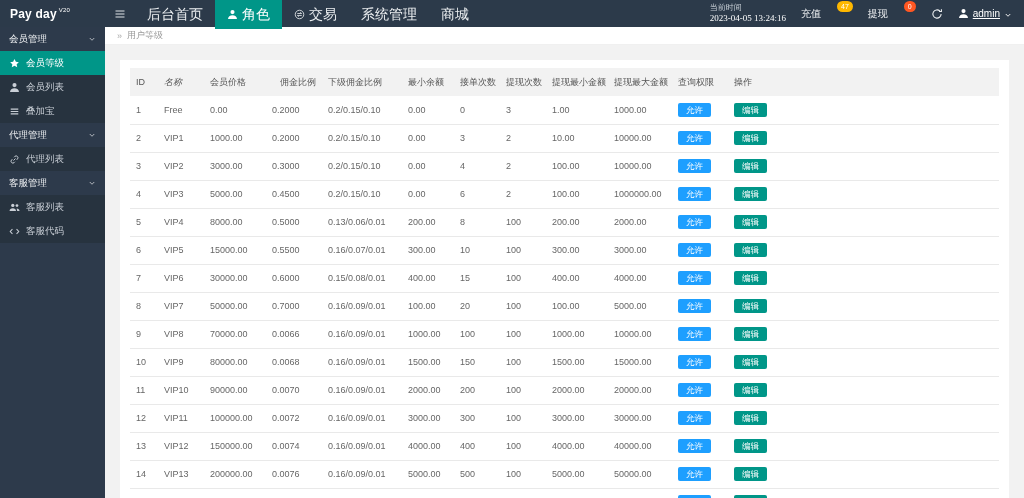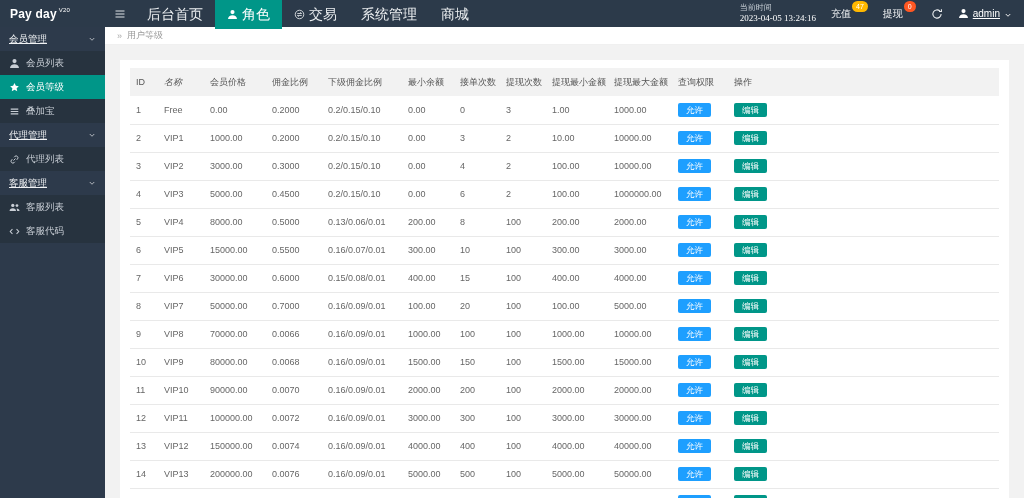--- a/index.html
+++ b/index.html
@@ -29,40 +29,40 @@
     padding: 8px 12px; font-size: 14px; color: #eceff1; cursor: pointer; text-decoration: none;
   }
   .nav-item.active { background: #009688; color: #fff; }
   .topbar-right {
     margin-left: auto; display: flex; align-items: center; gap: 15px;
     padding-right: 12px; font-size: 10px;
   }
   .time-block { text-align: left; line-height: 1.25; font-family: Liberation Serif, serif; }
   .time-label { font-size: 8px; color: #c6cdd4; }
   .time-value { font-size: 9px; color: #fff; white-space: nowrap; }
-  .top-link { display: inline-flex; align-items: flex-start; cursor: pointer; color: #f2f4f6; }
+  .top-link { display: inline-flex; align-items: flex-start; cursor: pointer; color: #f2f4f6; gap: 15px; }
   .badge {
     display: inline-block; font-size: 7px; line-height: 1; padding: 2px 4px;
     border-radius: 8px; color: #fff; transform: translateY(-6px); margin-left: 1px;
   }
   .badge-orange { background: #FFB800; }
   .badge-red { background: #FF5722; }
   .refresh-btn { display: inline-flex; align-items: center; cursor: pointer; color: #eceff1; }
   .admin-chip { display: inline-flex; align-items: flex-end; gap: 4px; cursor: pointer; color: #fff; text-decoration: underline; }
   .icn { display: inline-flex; align-items: center; justify-content: center; }
   
   .sidebar {
     position: fixed; top: 27px; left: 0; width: 105px; height: 471px;
     background: #2d3a4b; z-index: 10;
   }
   .side-item {
     height: 24px; display: flex; align-items: center; gap: 6px;
     padding: 0 9px; font-size: 9.5px; color: #d4dade; cursor: pointer; white-space: nowrap;
   }
-  .side-group { color: #f0f2f4; text-decoration: underline; }
+  .side-group { color: #f0f2f4; }
   .side-group .chev { margin-left: auto; opacity: .75; }
   .side-child { background: #27333f; color: #c9cfd6; }
   .side-child.active { background: #009688; color: #fff; }
   
   .content { margin-left: 105px; padding-top: 27px; }
   .breadcrumb-bar {
     height: 18px; background: #fff; display: flex; align-items: center;
     padding-left: 12px; font-size: 9px; color: #999; border-bottom: 1px solid #f0f0f0;
   }
   .breadcrumb-bar .bc-marker { margin-right: 5px; color: #aaa; }
@@ -72,21 +72,21 @@
     background: #f2f2f2; color: #555; font-weight: normal; text-align: left;
     height: 28px; padding: 0 6px; white-space: nowrap; overflow: hidden;
   }
   tbody td {
     height: 28px; padding: 0 6px; border-bottom: 1px solid #e9e9e9;
     text-align: left; white-space: nowrap; overflow: hidden;
   }
   th:nth-child(1){ width: 28px; }
   th:nth-child(2){ width: 46px; font-style: italic; }
   th:nth-child(3){ width: 62px; }
-  th:nth-child(4){ width: 56px; }
+  th:nth-child(4){ width: 56px; text-align: right; }
   th:nth-child(5){ width: 80px; }
   th:nth-child(6){ width: 52px; }
   th:nth-child(7){ width: 46px; }
   th:nth-child(8){ width: 46px; margin-left: 16px; }
   th:nth-child(9){ width: 62px; }
   th:nth-child(10){ width: 64px; }
   th:nth-child(11){ width: 56px; }
   th:nth-child(12){ width: auto; }
   .btn {
     display: inline-block; font-size: 8.5px; color: #fff; padding: 3px 8px;
@@ -177,36 +177,36 @@
 
 <aside class="sidebar" id="sidebar">
     <div class="side-item side-group">
       <span>会员管理</span>
       <span class="icn chev">
         <svg width="8" height="8" viewBox="0 0 16 16" fill="none" stroke="currentColor" stroke-width="1.8">
           <path d="M3.5 6l4.5 4.5L12.5 6"></path>
         </svg>
       </span>
     </div>
+    <div class="side-item side-child active">
+      <span class="icn">
+        <svg width="11" height="11" viewBox="0 0 16 16" fill="currentColor">
+          <path d="M8 1.6l2 4 4.3.5-3.2 2.9.9 4.3L8 11.1l-4 2.2.9-4.3L1.7 6.1 6 5.6z"></path>
+        </svg>
+      </span>
+      <span>会员等级</span>
+    </div>
     <div class="side-item side-child">
       <span class="icn">
         <svg width="11" height="11" viewBox="0 0 16 16" fill="currentColor">
           <circle cx="8" cy="4.5" r="3"></circle>
           <path d="M1.5 14.5c0-3.6 2.9-5.5 6.5-5.5s6.5 1.9 6.5 5.5z"></path>
         </svg>
       </span>
       <span>会员列表</span>
-    </div>
-    <div class="side-item side-child active">
-      <span class="icn">
-        <svg width="11" height="11" viewBox="0 0 16 16" fill="currentColor">
-          <path d="M8 1.6l2 4 4.3.5-3.2 2.9.9 4.3L8 11.1l-4 2.2.9-4.3L1.7 6.1 6 5.6z"></path>
-        </svg>
-      </span>
-      <span>会员等级</span>
     </div>
     <div class="side-item side-child">
       <span class="icn">
         <svg width="11" height="11" viewBox="0 0 16 16" fill="none" stroke="currentColor" stroke-width="1.6">
           <path d="M2.5 4.5h11M2.5 8h11M2.5 11.5h11"></path>
         </svg>
       </span>
       <span>叠加宝</span>
     </div>
     <div class="side-item side-group">

